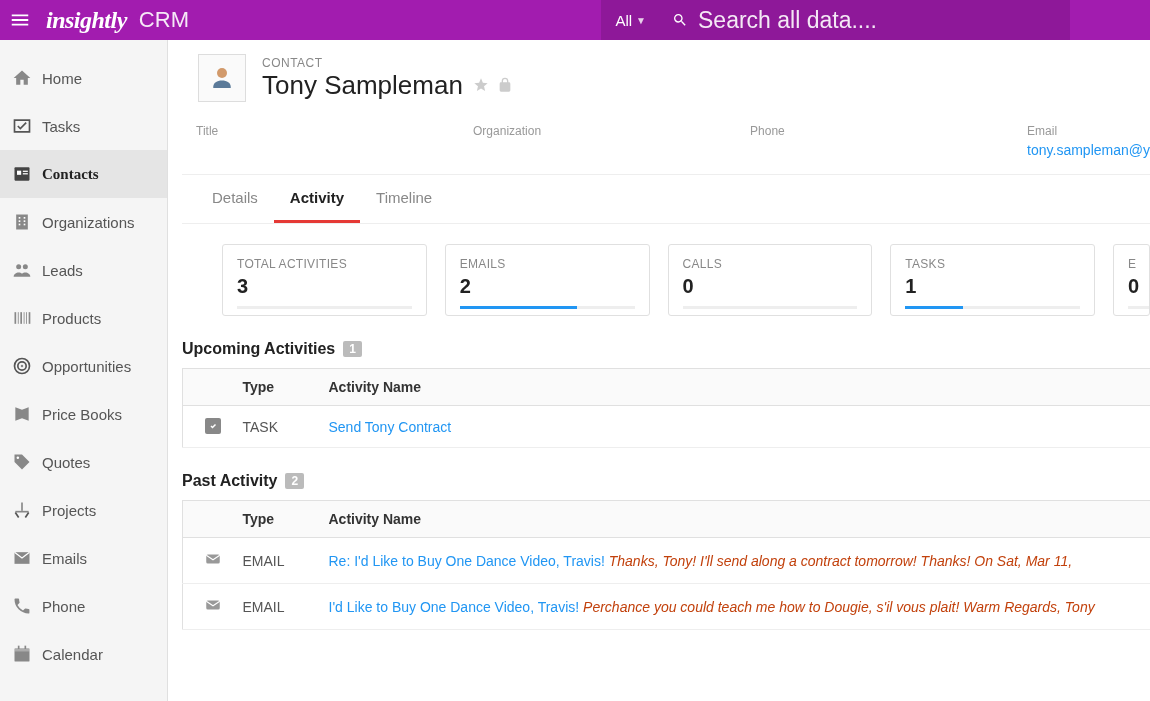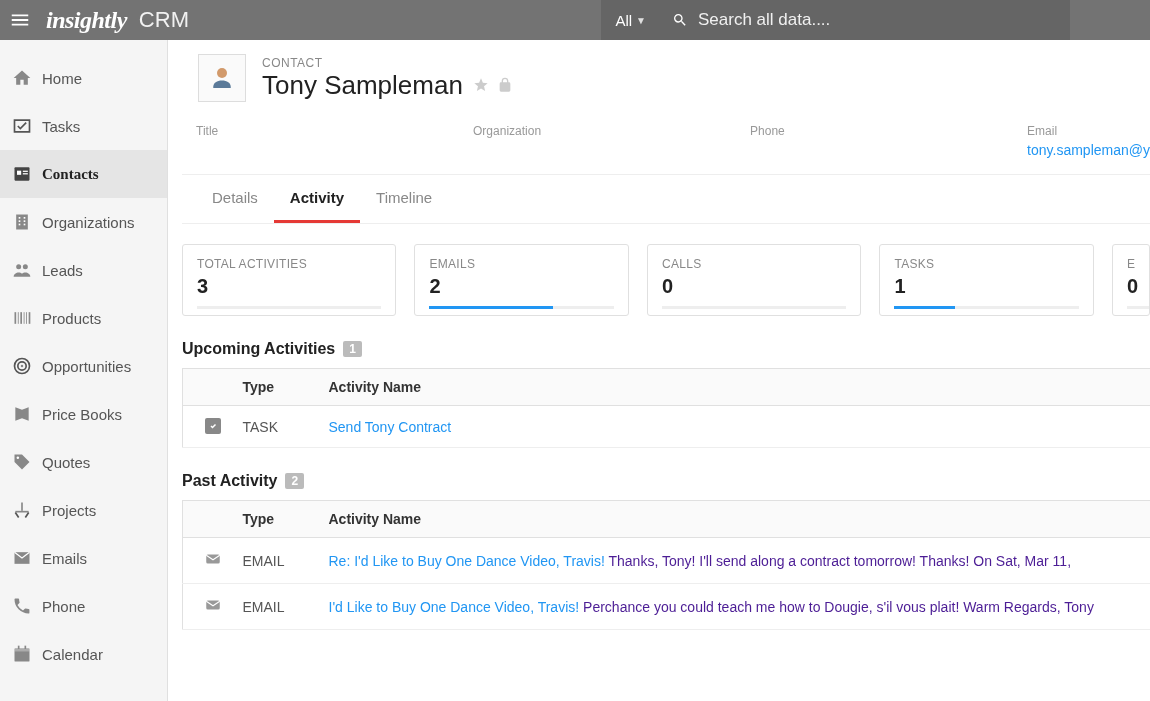--- a/index.html
+++ b/index.html
@@ -6,21 +6,21 @@
 body {
   font-family: -apple-system, BlinkMacSystemFont, "Segoe UI", Helvetica, Arial, sans-serif;
   background: #f5f5f5;
   color: #333;
   width: 1150px;
   height: 701px;
   overflow: hidden;
 }
 .topbar {
   height: 40px;
-  background: #737373;
+  background: #a21caf;
   display: flex;
   align-items: center;
   color: white;
 }
 .hamburger { width: 40px; display: flex; align-items: center; justify-content: center; cursor: pointer; }
 .hamburger svg { width: 22px; height: 22px; }
 .brand-logo { font-family: cursive; font-style: italic; font-weight: bold; font-size: 24px; margin-left: 6px; letter-spacing: -0.5px; }
 .brand-crm { font-size: 22px; margin-left: 12px; color: rgba(255,255,255,0.9); }
 .top-spacer { flex: 1; }
 .filter-dropdown {
@@ -41,21 +41,21 @@
   align-items: center;
   padding: 0 12px;
   margin-right: 80px;
 }
 .search-container svg { width: 16px; height: 16px; margin-right: 10px; flex-shrink: 0; }
 .search-input {
   background: transparent;
   border: none;
   outline: none;
   color: white;
-  font-size: 17px;
+  font-size: 23px;
   width: 100%;
 }
 .search-input::placeholder { color: rgba(255,255,255,0.9); }
 
 .layout { display: flex; height: calc(701px - 40px); }
 .sidebar {
   width: 168px;
   background: #f5f5f5;
   border-right: 1px solid #e0e0e0;
   padding-top: 14px;
@@ -120,20 +120,21 @@
   color: #888;
   cursor: pointer;
   border-bottom: 3px solid transparent;
 }
 .tab.active { color: #222; font-weight: 600; border-bottom-color: #e53935; }
 
 .stats-row {
   display: flex;
   gap: 18px;
   padding: 20px 0 0 0;
+  margin-left: 40px;
 }
 .stat-card {
   border: 1px solid #e0e0e0;
   border-radius: 3px;
   padding: 12px 14px 6px 14px;
   width: 230px;
   position: relative;
 }
 .stat-card:last-child { width: 40px; overflow: hidden; padding-right: 0; }
 .stat-label { font-size: 12px; color: #888; letter-spacing: 0.3px; }
@@ -178,21 +179,21 @@
   padding: 12px 0;
   border-bottom: 1px solid #eee;
   color: #555;
   vertical-align: middle;
 }
 .col-icon { width: 60px; text-align: center; }
 .col-type { width: 86px; }
 .col-name { }
 .row-icon svg { width: 18px; height: 18px; fill: #888; }
 .link { color: #2196f3; }
-.snippet { color: #4c1d95; }
+.snippet { color: #c2410c; font-style: italic; }
 .checkbox {
   width: 16px; height: 16px;
   background: #888;
   display: inline-flex;
   align-items: center;
   justify-content: center;
   border-radius: 2px;
 }
 .checkbox svg { width: 12px; height: 12px; fill: white; }
 </style>

